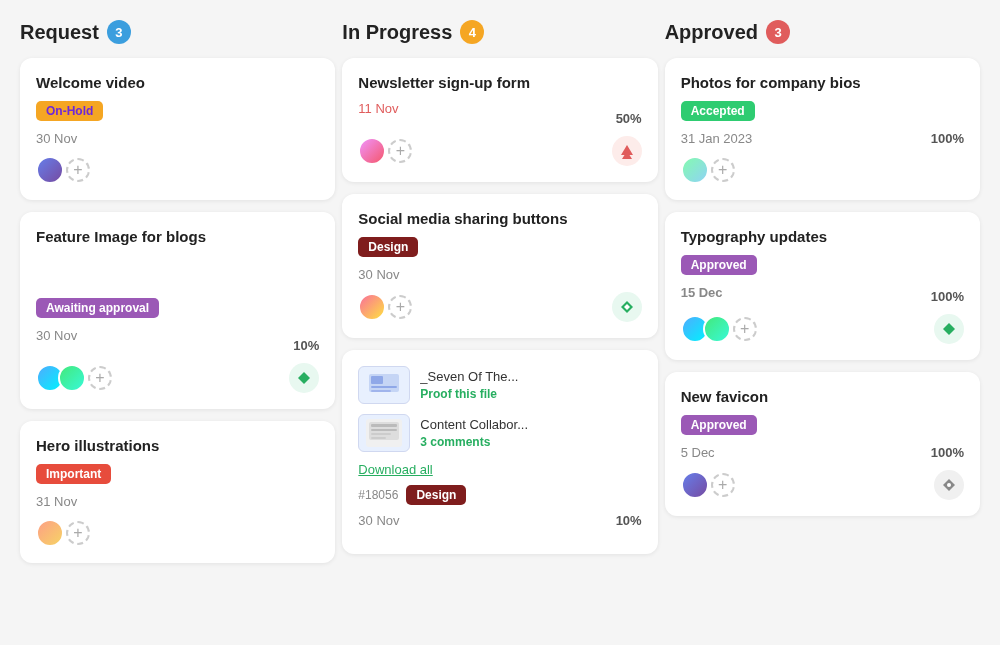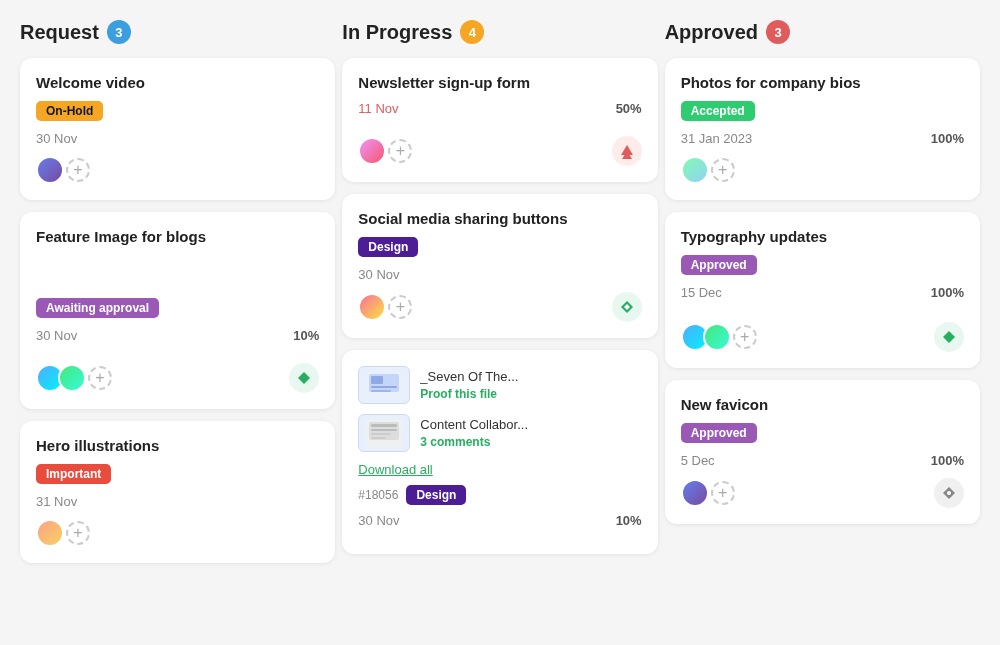--- a/index.html
+++ b/index.html
@@ -58,25 +58,25 @@
       margin-bottom: 10px;
     }
     .status-tag {
       display: inline-block;
       padding: 3px 10px;
       border-radius: 5px;
       font-size: 12px;
       font-weight: 600;
       margin-bottom: 10px;
     }
-    .tag-on-hold { background: #f5a623; color: #0f172a; }
+    .tag-on-hold { background: #f5a623; color: #6d28d9; }
     .tag-awaiting { background: #9b59b6; color: #fff; margin-top: 43px; }
     .tag-important { background: #e74c3c; color: #fff; }
     .tag-working { background: #2ecc71; color: #fff; }
-    .tag-design { background: #4c1d95; color: #fff; }
+    .tag-design { background: #7f1d1d; color: #fff; }
     .tag-accepted { background: #2ecc71; color: #fff; }
     .tag-approved { background: #9b59b6; color: #fff; }
     .card-date {
       font-size: 13px;
       color: #888;
       margin-bottom: 10px;
     }
     .card-date.red { color: #e05c5c; }
     .card-footer {
       display: flex;
@@ -177,21 +177,21 @@
       align-items: center;
       gap: 8px;
       margin-bottom: 8px;
     }
     .hash-id {
       font-size: 12px;
       color: #888;
     }
     .date-percent-row {
       display: flex;
-      align-items: flex-start;
+      align-items: flex-end;
       justify-content: space-between;
       margin-bottom: 10px;
     }
 
     
     .av1 { background: linear-gradient(135deg, #667eea, #764ba2); }
     .av2 { background: linear-gradient(135deg, #f093fb, #f5576c); }
     .av3 { background: linear-gradient(135deg, #4facfe, #00f2fe); }
     .av4 { background: linear-gradient(135deg, #43e97b, #38f9d7); }
     .av5 { background: linear-gradient(135deg, #fa709a, #fee140); }
@@ -366,21 +366,21 @@
           <div class="avatar av8"></div>
           <button class="add-btn">+</button>
         </div>
       </div>
     </div>
 
     <div class="card">
       <div class="card-title">Typography updates</div>
       <div><span class="status-tag tag-approved">Approved</span></div>
       <div class="date-percent-row">
-        <span class="card-date" style="margin-bottom:12px;">15 Dec</span>
+        <span class="card-date" style="margin-bottom:4px;font-weight:bold;">15 Dec</span>
         <span class="percent">100%</span>
       </div>
       <div class="card-footer">
         <div class="avatars">
           <div class="avatar av3"></div>
           <div class="avatar av4"></div>
           <button class="add-btn">+</button>
         </div>
         <div class="icon-badge icon-badge-green">
           <svg width="16" height="16" viewBox="0 0 16 16">

